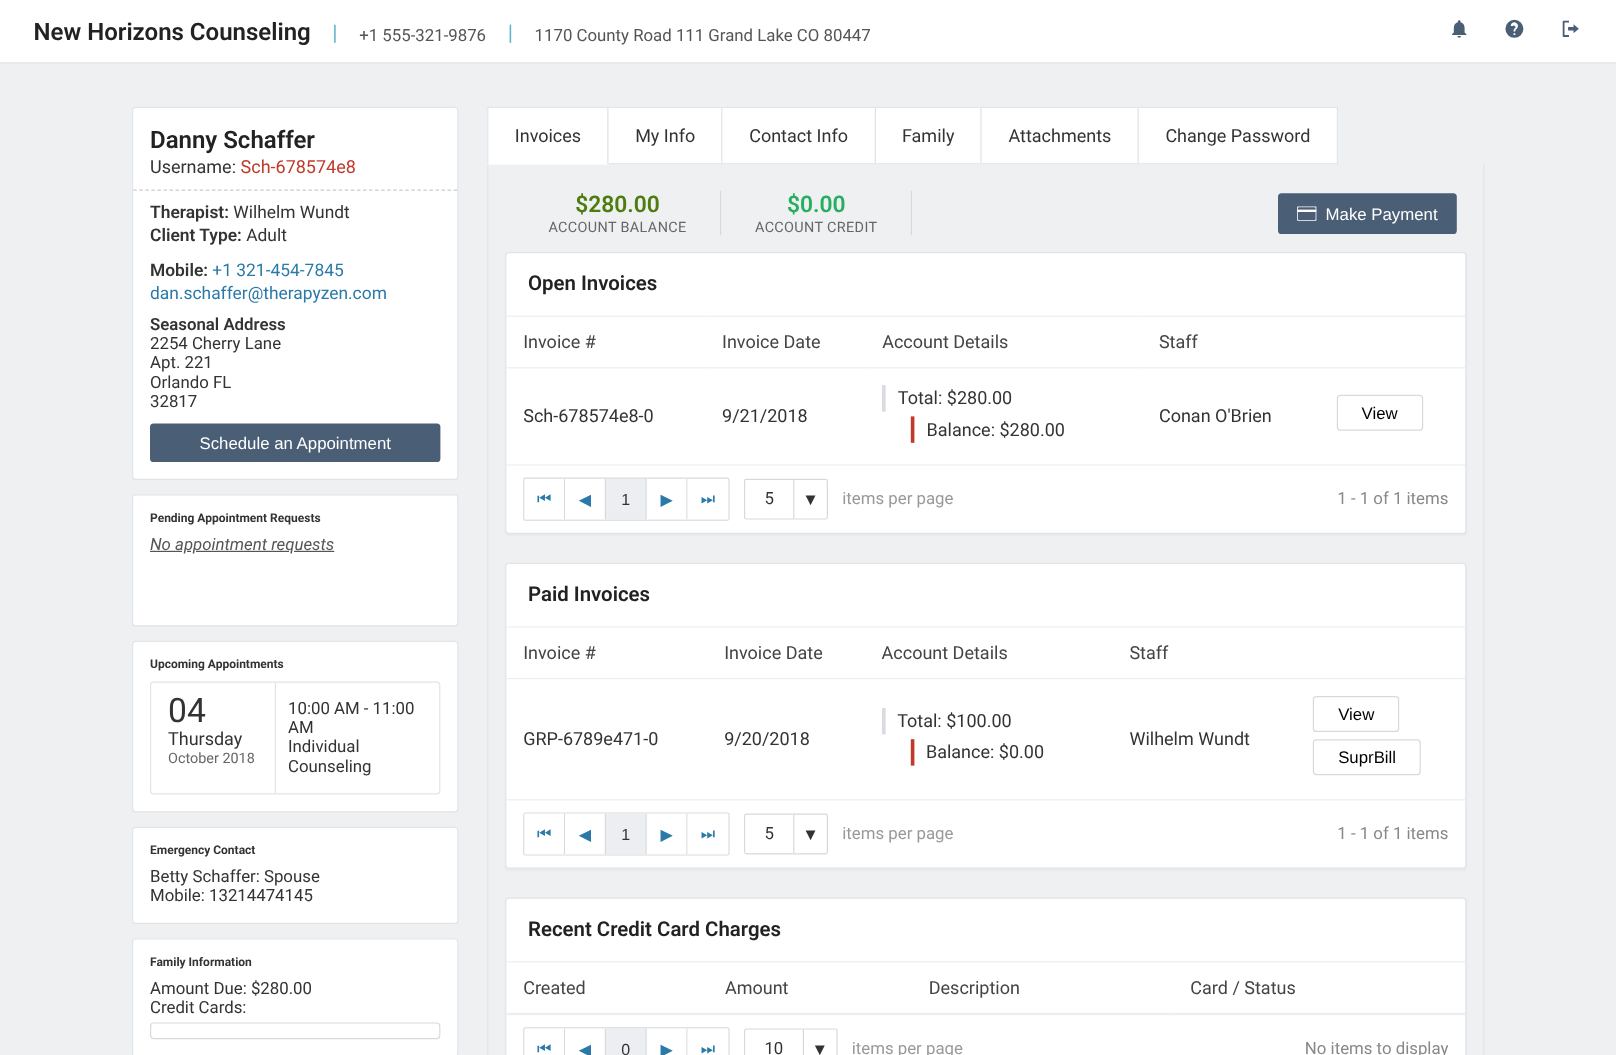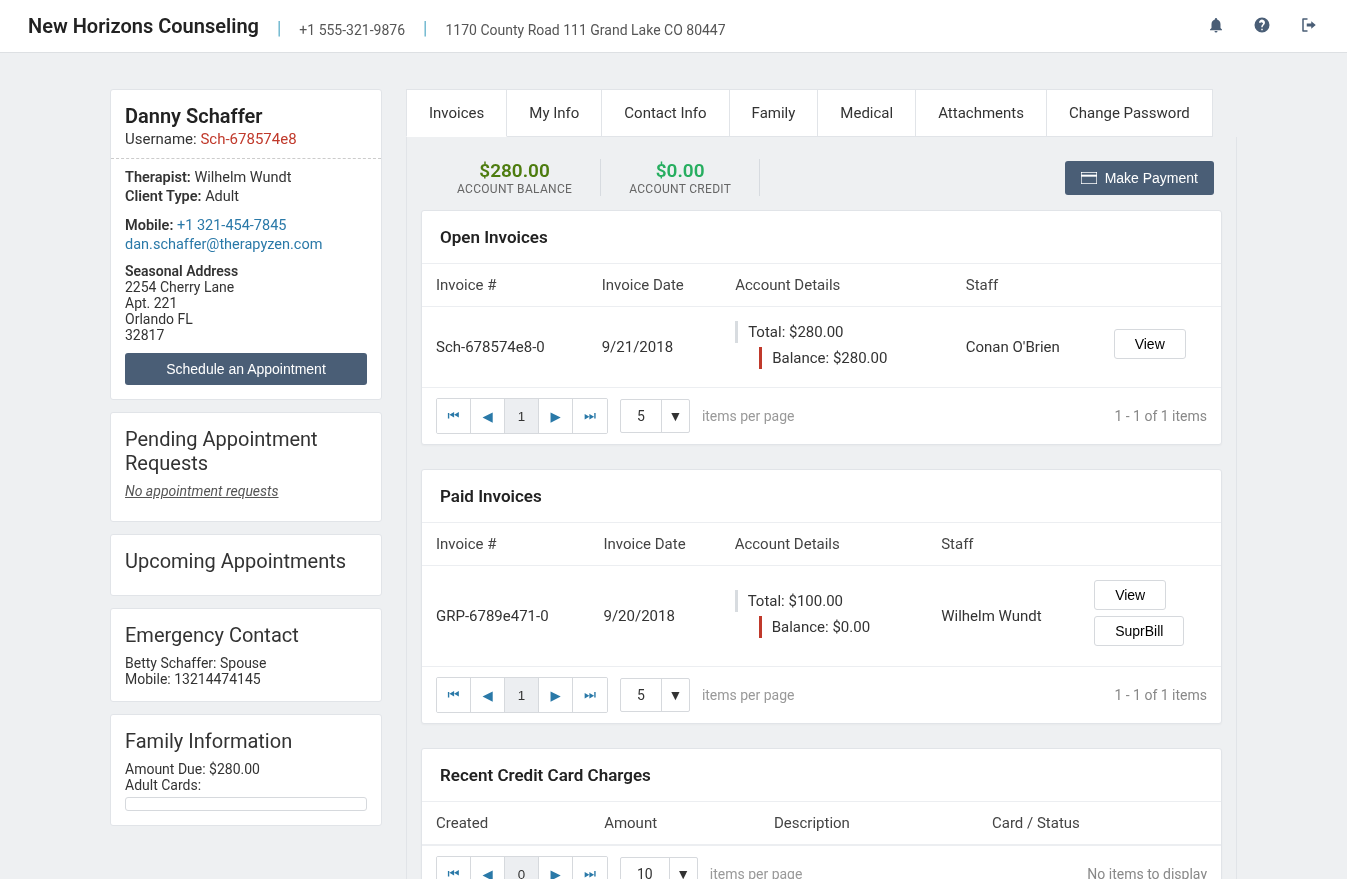--- a/index.html
+++ b/index.html
@@ -29,21 +29,21 @@
 .card { background:#fff; border:1px solid #e1e4e8; border-radius:3px; padding:14px 14px; }
 .client-name { font-size:20px; font-weight:600; color:#222; margin-bottom:2px;}
 .username-line { font-size:15px; }
 .username-val { color:#c0392b; }
 .dashed { border-top:1px dashed #ccc; margin:10px -14px; }
 .kv { margin-bottom:2px; font-size:14.5px; }
 .kv b { font-weight:600; }
 .link { color:#2a79a8; }
 .addrlbl { font-weight:600; margin-top:10px; }
 .btn-dark { background:#4a5e76; color:#fff; border:none; border-radius:3px; padding:8px 0; width:100%; font-size:14px; cursor:pointer; margin-top:10px;}
-.section-title { font-weight:400; font-size:20px; margin-bottom:8px;}
+.section-title { font-weight:700; font-size:10px; margin-bottom:8px;}
 .italic { font-style:italic; color:#555;text-decoration:underline; }
 .appt-box { display:flex; border:1px solid #e1e4e8; border-radius:3px; margin-top:8px;}
 .appt-date { border-right:1px solid #e1e4e8; padding:10px 14px; text-align:left; min-width:104px;}
 .appt-day { font-size:28px; font-weight:400; line-height:1;}
 .appt-dow { font-size:15px; }
 .appt-mo { font-size:12px; color:#666; }
 .appt-info { padding:14px 10px; font-size:14px; }
 
 .main { flex:1; }
 .tabs { display:flex; }
@@ -127,46 +127,56 @@
       <button class="btn-dark">Schedule an Appointment</button>
     </div>
 
     <div class="card" style="min-height:110px;">
       <div class="section-title">Pending Appointment Requests</div>
       <div class="italic">No appointment requests</div>
     </div>
 
     <div class="card">
       <div class="section-title">Upcoming Appointments</div>
+      <div class="appt-box">
+        <div class="appt-date">
+          <div class="appt-day">04</div>
+          <div class="appt-dow">Thursday</div>
+          <div class="appt-mo">October 2018</div>
+        </div>
+        <div class="appt-info">
+          <div>10:00 AM - 11:00 AM</div>
+          <div>Individual Counseling</div>
+        </div>
+      </div>
     </div>
 
     <div class="card">
       <div class="section-title">Emergency Contact</div>
       <div>Betty Schaffer: Spouse</div>
       <div>Mobile: 13214474145</div>
     </div>
 
     <div class="card">
       <div class="section-title">Family Information</div>
       <div>Amount Due: $280.00</div>
-      <div>Adult Cards:</div>
+      <div>Credit Cards:</div>
       <div class="cc-row">
         
         
       </div>
     </div>
   </div>
 
   <div class="main">
     <div class="tabs">
       <div class="tab active">Invoices</div>
       <div class="tab">My Info</div>
       <div class="tab">Contact Info</div>
       <div class="tab">Family</div>
-      <div class="tab">Medical</div>
       <div class="tab">Attachments</div>
       <div class="tab">Change Password</div>
     </div>
 
     <div class="panel">
       <div class="balance-row">
         <div class="bal-item">
           <div class="bal-amt red">$280.00</div>
           <div class="bal-lbl">ACCOUNT BALANCE</div>
         </div>

